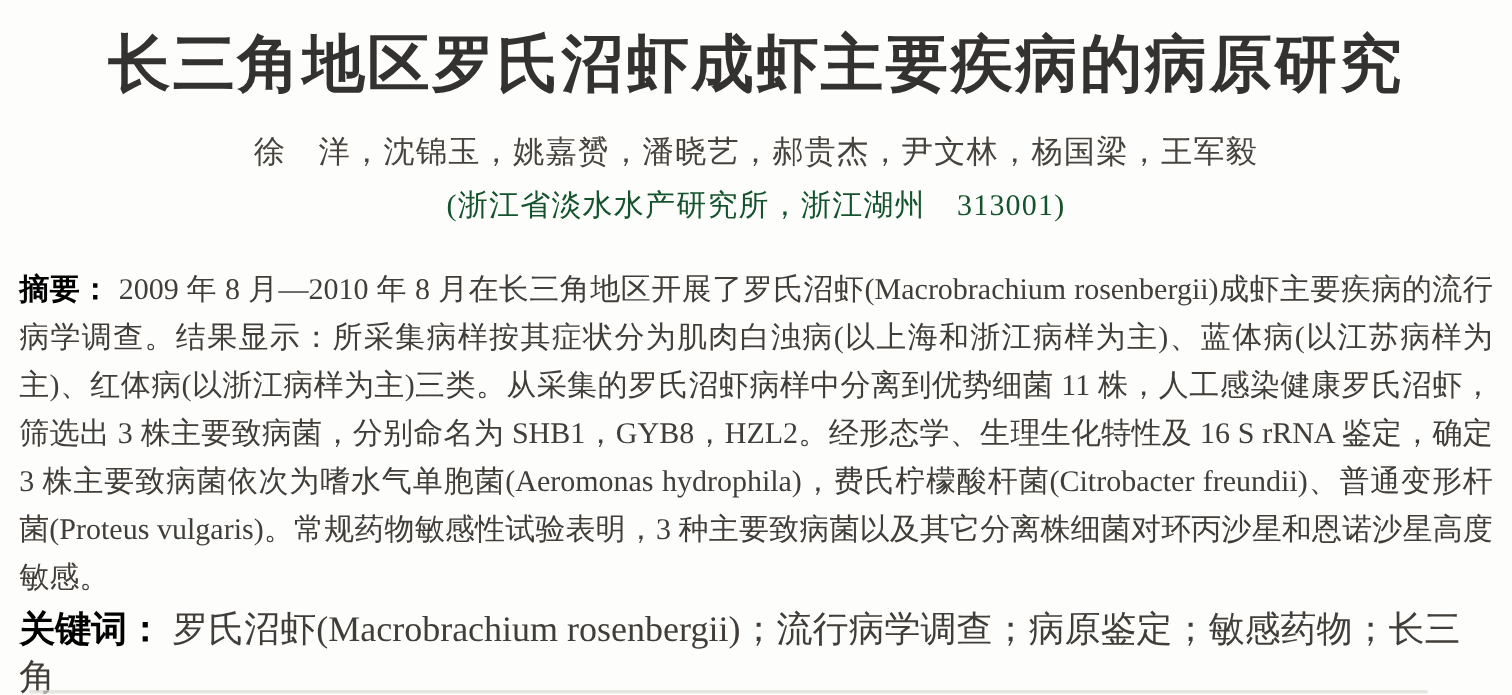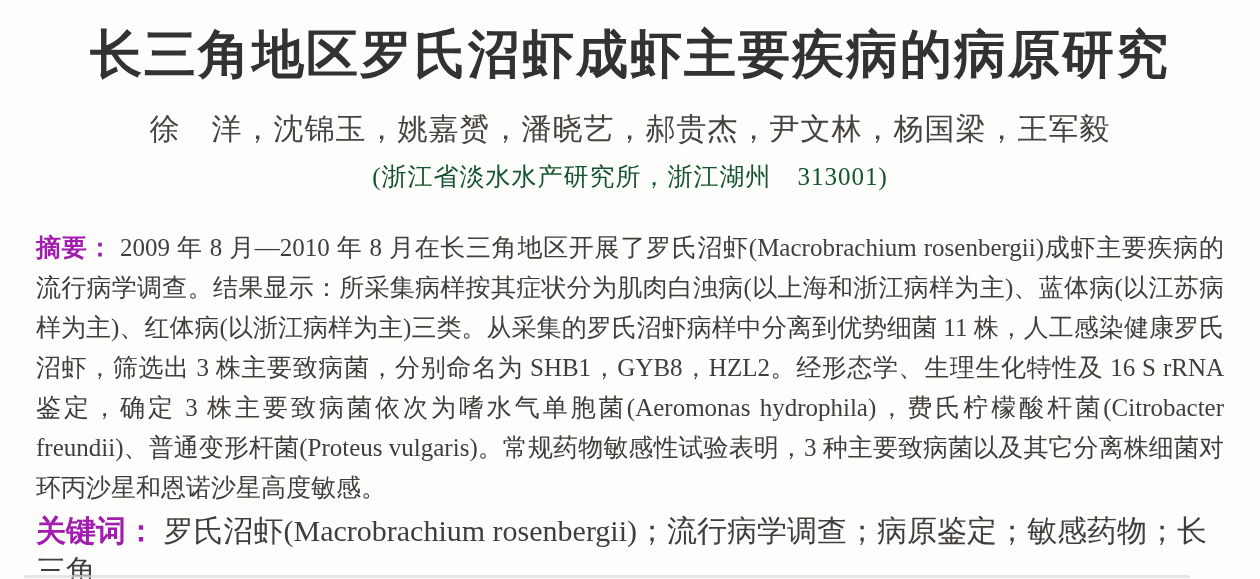--- a/index.html
+++ b/index.html
@@ -1,40 +1,40 @@
 <!DOCTYPE html>
 <html><head>
 <meta charset="utf-8">
 <style>
   html, body { margin: 0; padding: 0; background: #ffffff; }
   .page {
     position: relative;
     width: 1260px;
     height: 579px;
     box-sizing: border-box;
-    padding: 16px 36px 0;
+    padding: 16px 16px 0;
     overflow: hidden;
     background: #fdfdfb;
     color: #413e3a;
     font-family: "Liberation Serif", serif;
   }
   .title {
     margin: 6px 0 0;
     text-align: center;
     font-family: "Liberation Sans", sans-serif;
     font-weight: 700;
     font-size: 52px;
     line-height: 1.25;
     letter-spacing: 2px;
     color: #343230;
   }
   .authors {
     margin-top: 22px;
     text-align: center;
-    font-size: 30px;
+    font-size: 26px;
     letter-spacing: 1px;
     color: #47433e;
   }
   .affiliation {
     margin-top: 10px;
     text-align: center;
     font-size: 25px;
     letter-spacing: 1px;
     color: #14532d;
   }
@@ -47,21 +47,21 @@
   }
   .keywords {
     margin: 3px 0 0;
     font-size: 30px;
     line-height: 40px;
     color: #413e3a;
   }
   .label {
     font-family: "Liberation Sans", sans-serif;
     font-weight: 700;
-    color: #a21caf;
+    color: #000000;
   }
   .latin-italic { }
   .scan-artifact {
     position: absolute;
     left: 24px;
     right: 70px;
     bottom: 1px;
     height: 3px;
     background: #dcdad6;
     opacity: 0.7;

